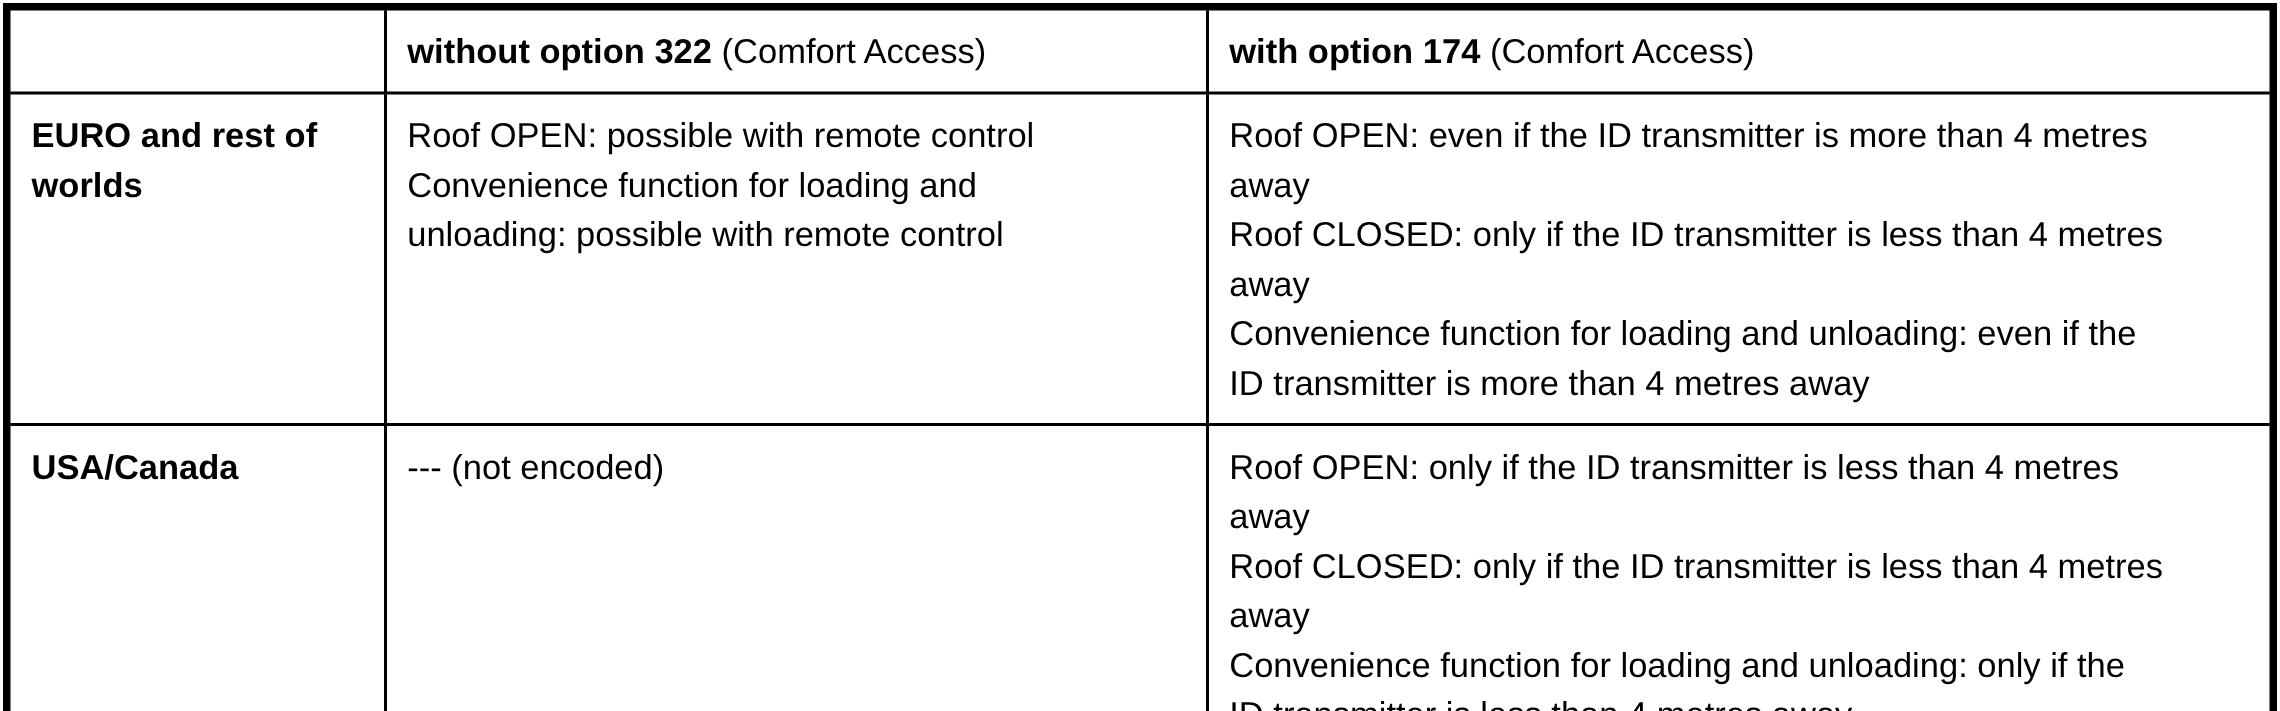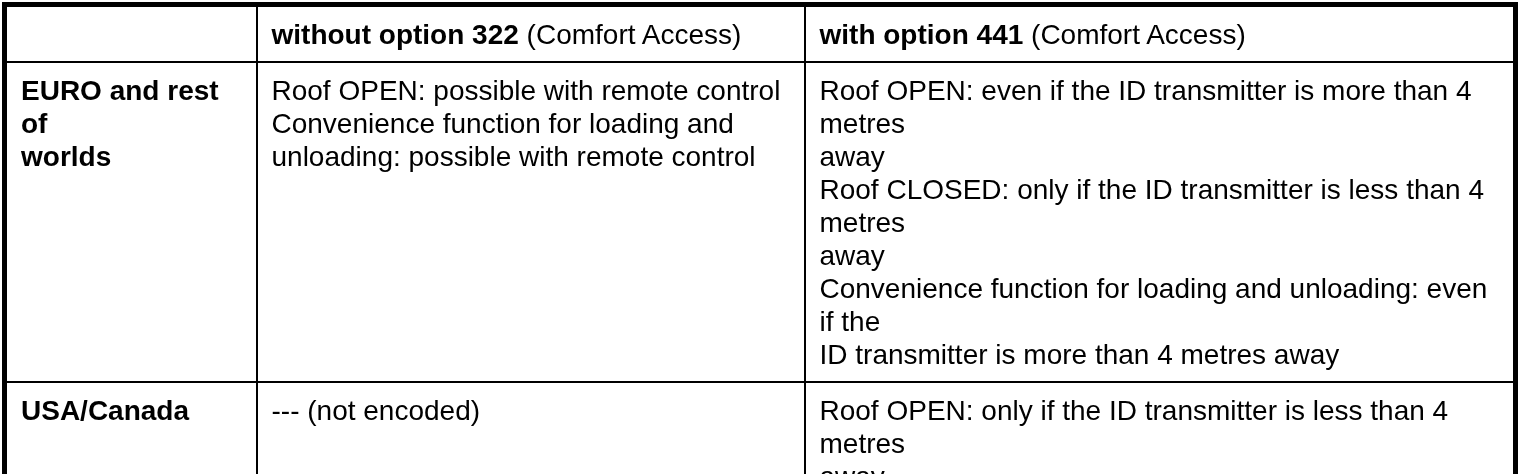--- a/index.html
+++ b/index.html
@@ -25,21 +25,21 @@
     background: #ffffff;
   }
   table.spec-table col.c1 { width: 252px; }
   table.spec-table col.c2 { width: 548px; }
   table.spec-table th,
   table.spec-table td {
     border: 2px solid #000000;
     vertical-align: top;
     text-align: left;
     padding: 11px 12px 10px 14px;
-    font-size: 28px;
+    font-size: 23px;
     line-height: 33px;
     white-space: pre-line;
     overflow: hidden;
   }
   tr.header-row { height: 56px; }
   tr.body-row   { height: 204px; margin-top: 24px; }
   .hdr-bold { font-weight: bold; }
   .hdr-rest { font-weight: normal; }
   td.region-cell { font-weight: bold; }
 </style>
@@ -50,21 +50,21 @@
   <table class="spec-table">
     <colgroup>
       <col class="c1">
       <col class="c2">
       <col class="c3">
     </colgroup>
     <thead>
       <tr class="header-row">
         <th></th>
         <th><span class="hdr-bold">without option 322</span><span class="hdr-rest"> (Comfort Access)</span></th>
-        <th><span class="hdr-bold">with option 441</span><span class="hdr-rest"> (Comfort Access)</span></th>
+        <th><span class="hdr-bold">with option 174</span><span class="hdr-rest"> (Comfort Access)</span></th>
       </tr>
     </thead>
     <tbody>
       <tr class="body-row">
         <td class="region-cell">EURO and rest of
 worlds</td>
         <td>Roof OPEN: possible with remote control
 Convenience function for loading and
 unloading: possible with remote control</td>
         <td>Roof OPEN: even if the ID transmitter is more than 4 metres

